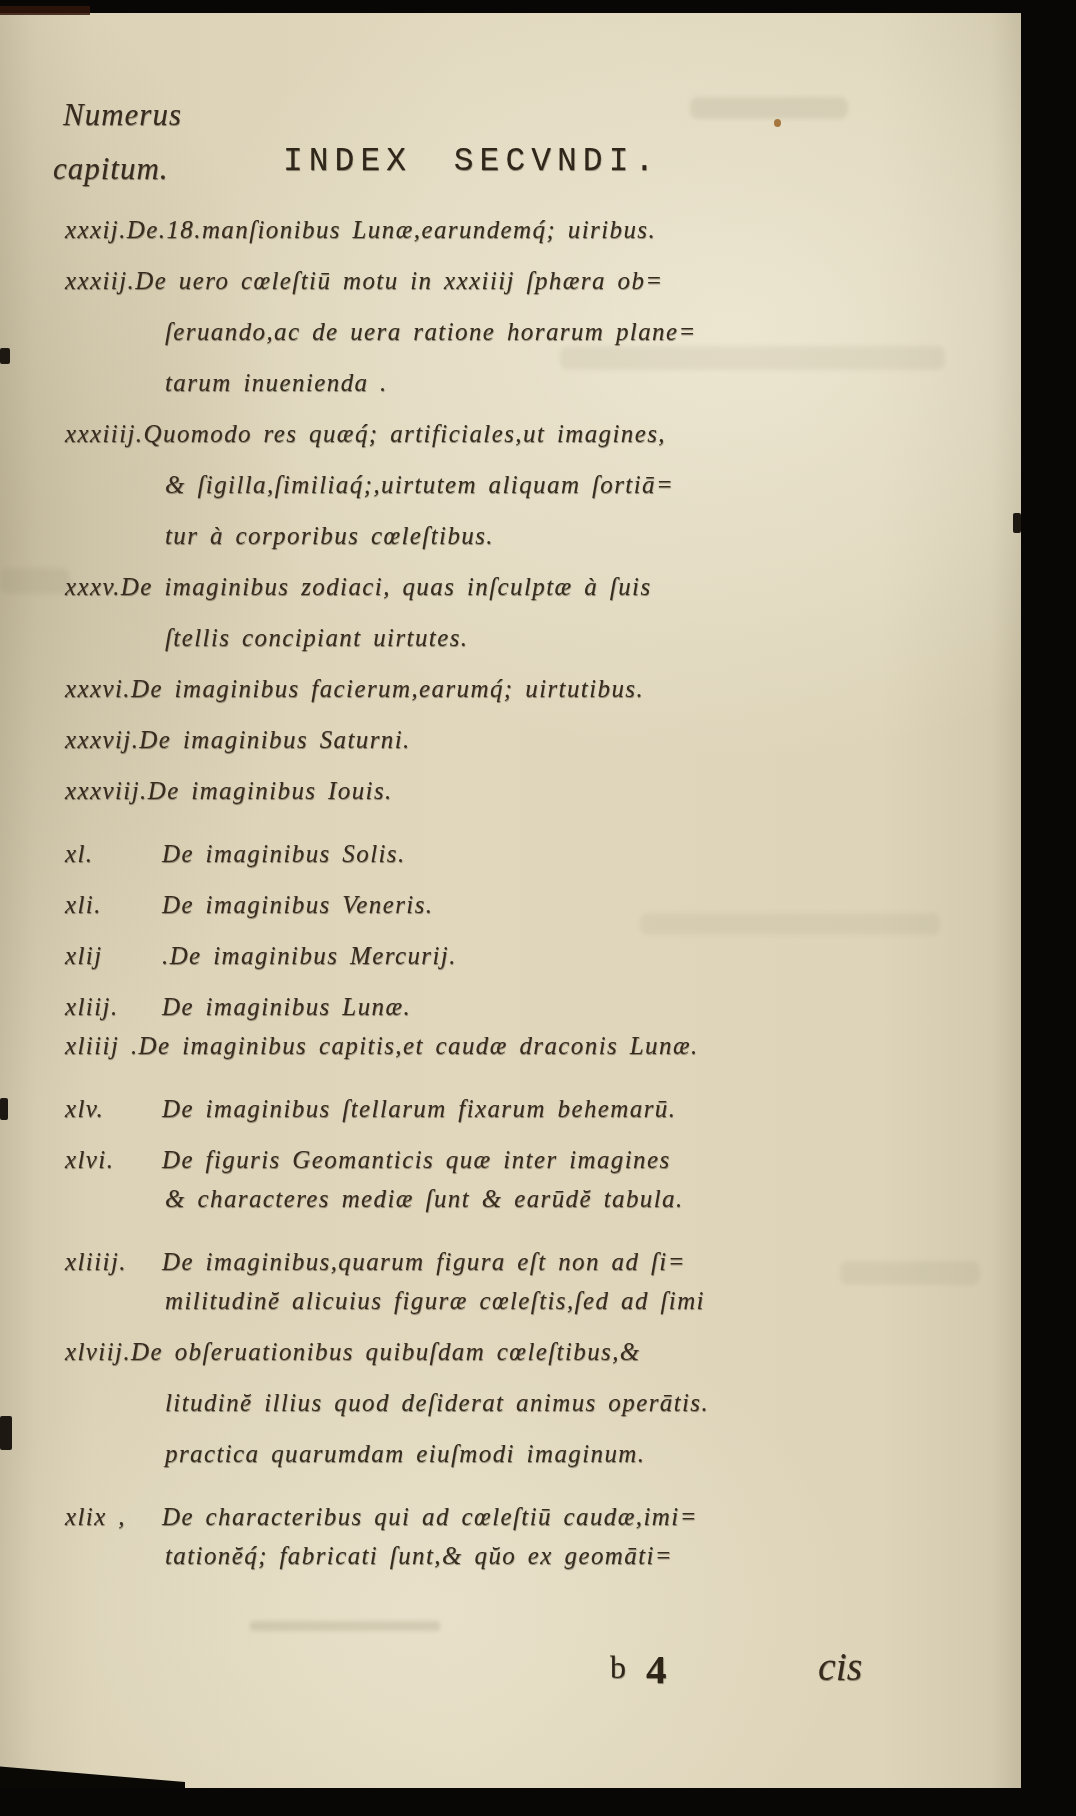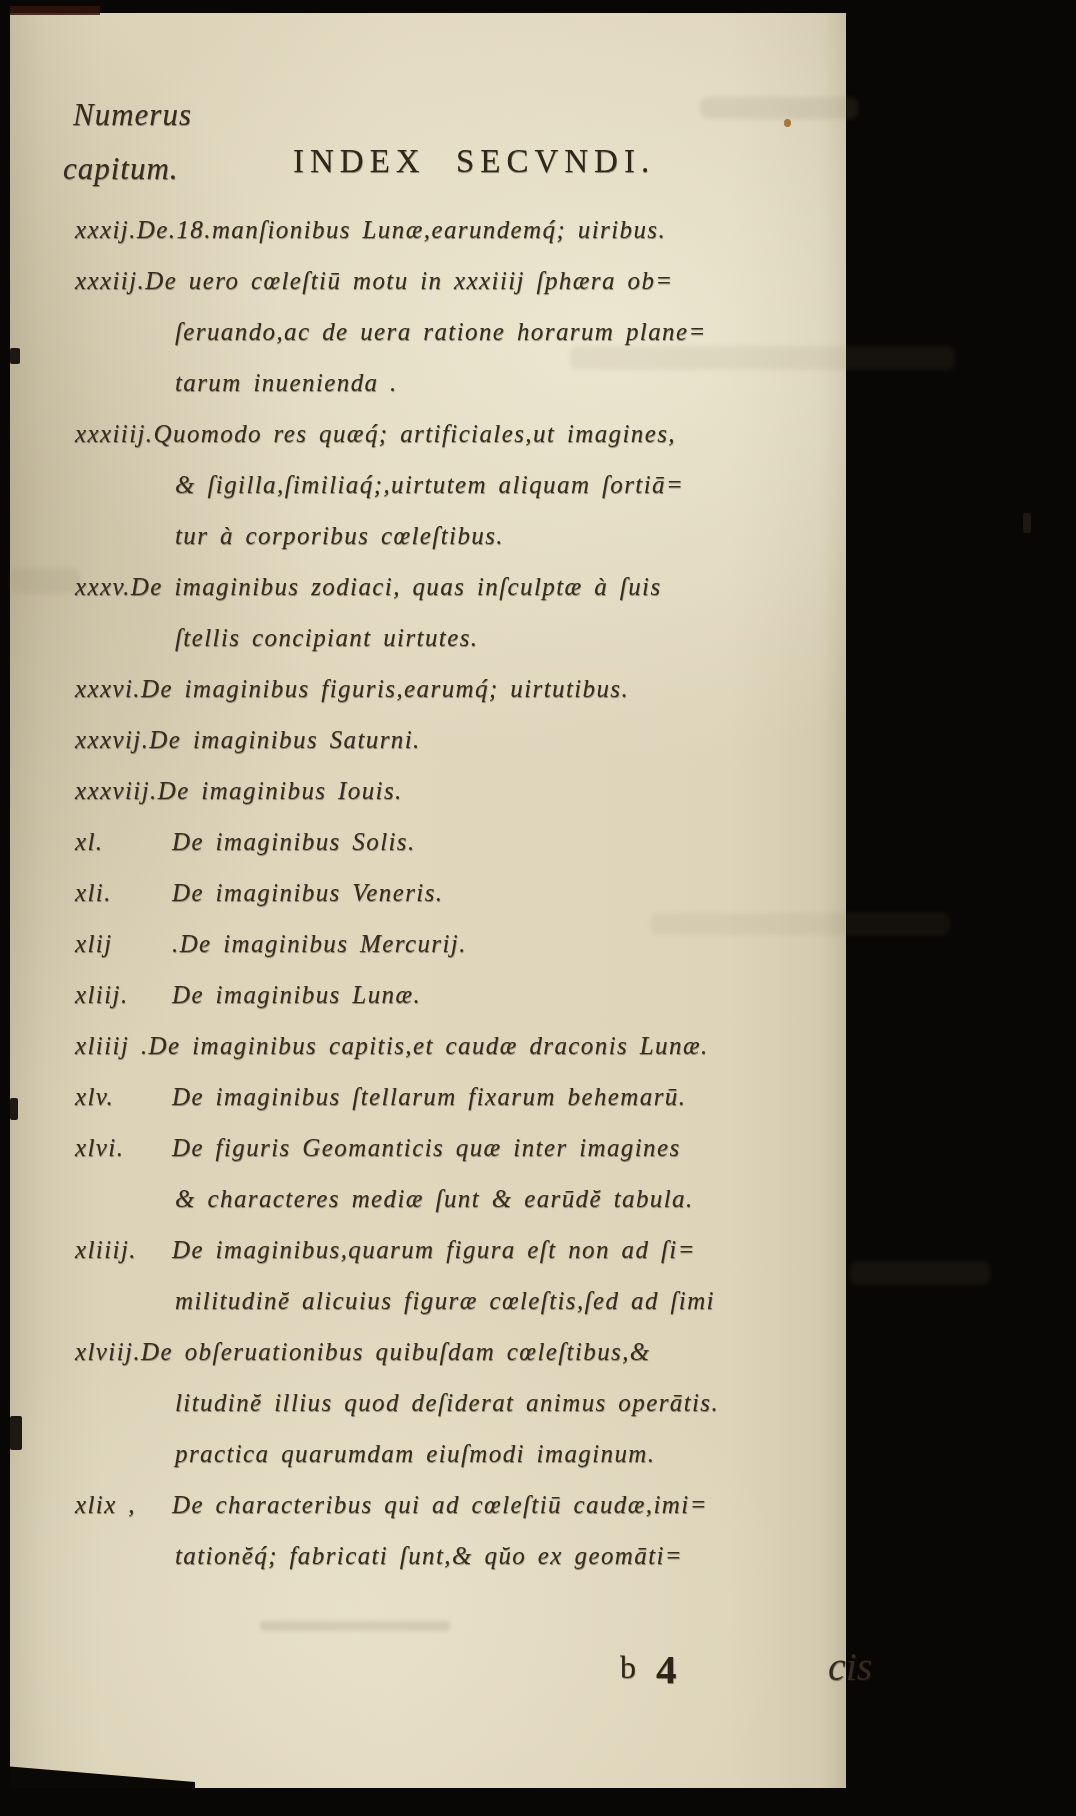--- a/index.html
+++ b/index.html
@@ -3,48 +3,48 @@
 <meta charset="utf-8">
 <style>
   html,body{margin:0;padding:0;}
   body{
     width:1076px;height:1816px;position:relative;overflow:hidden;
     background:#090705;
     font-family:"Liberation Serif","DejaVu Serif",serif;
   }
   
   .page{
-    position:absolute;left:10px;top:13px;width:836px;height:1775px;
+    position:absolute;left:0;top:13px;width:1021px;height:1775px;
     background:
       radial-gradient(900px 700px at 72% 18%, rgba(250,246,230,.50), transparent 62%),
       radial-gradient(700px 500px at 40% 90%, rgba(248,243,224,.35), transparent 65%),
       radial-gradient(420px 780px at 0% 30%, rgba(135,120,90,.22), transparent 72%),
       linear-gradient(90deg,#c6bda2 0px,#d4cbb0 35px,#dbd2b7 90px,#e0d7bd 45%,#ddd4b9 86%,#d3caaf 97%,#c3ba9f 100%),
       #dcd3b8;
     color:#362b1e;
   }
   .txtline, .corner, .title, .sig, .cw{ text-shadow:0.4px 0.7px 0.8px rgba(42,31,18,.5); }
 
   
   .corner{position:absolute;font-style:italic;font-size:31px;letter-spacing:1px;}
   .corner.l1{left:63px;top:84px;}
   .corner.l2{left:53px;top:138px;}
   .title{
     position:absolute;left:283px;top:130px;
-    font-size:33px;letter-spacing:6px;word-spacing:16px;color:#30261a;
+    font-size:33px;letter-spacing:6px;word-spacing:16px;color:#30261a;font-family:Liberation Mono, monospace;
   }
 
   
   .entries{position:absolute;left:65px;top:191px;width:952px;}
   .txtline{
     height:51px;line-height:51px;white-space:nowrap;
     font-style:italic;font-size:25px;letter-spacing:1.4px;word-spacing:4px;
   }
   .txtline .num{display:inline-block;}
-  .txtline.tab .num{min-width:97px;}
+  .txtline.tab .num{min-width:97px;margin-top:12px;}
   .txtline.cont{padding-left:100px;}
 
   
   .sig{position:absolute;color:#2e2417;}
   .sig.b{left:610px;top:1636px;font-size:32px;}
   .sig.four{left:646px;top:1632px;font-size:41px;font-weight:bold;}
   .cw{position:absolute;left:818px;top:1630px;font-style:italic;font-size:40px;}
 
   
   .smudge{position:absolute;background:#837b60;border-radius:8px;filter:blur(2px);}
@@ -83,21 +83,21 @@
   <div class="entries">
     <div class="txtline"><span class="num">xxxij.</span><span>De.18.manſionibus Lunæ,earundemq́; uiribus.</span></div>
     <div class="txtline"><span class="num">xxxiij.</span><span>De uero cœleſtiū motu in xxxiiij ſphæra ob=</span></div>
     <div class="txtline cont">ſeruando,ac de uera ratione horarum plane=</div>
     <div class="txtline cont">tarum inuenienda .</div>
     <div class="txtline"><span class="num">xxxiiij.</span><span>Quomodo res quæq́; artificiales,ut imagines,</span></div>
     <div class="txtline cont">&amp; ſigilla,ſimiliaq́;,uirtutem aliquam ſortiā=</div>
     <div class="txtline cont">tur à corporibus cœleſtibus.</div>
     <div class="txtline"><span class="num">xxxv.</span><span>De imaginibus zodiaci, quas inſculptæ à ſuis</span></div>
     <div class="txtline cont">ſtellis concipiant uirtutes.</div>
-    <div class="txtline"><span class="num">xxxvi.</span><span>De imaginibus figuris,earumq́; uirtutibus.</span></div>
+    <div class="txtline"><span class="num">xxxvi.</span><span>De imaginibus facierum,earumq́; uirtutibus.</span></div>
     <div class="txtline"><span class="num">xxxvij.</span><span>De imaginibus Saturni.</span></div>
     <div class="txtline"><span class="num">xxxviij.</span><span>De imaginibus Iouis.</span></div>
     <div class="txtline tab"><span class="num">xl.</span><span>De imaginibus Solis.</span></div>
     <div class="txtline tab"><span class="num">xli.</span><span>De imaginibus Veneris.</span></div>
     <div class="txtline tab"><span class="num">xlij</span><span>.De imaginibus Mercurij.</span></div>
     <div class="txtline tab"><span class="num">xliij.</span><span>De imaginibus Lunæ.</span></div>
     <div class="txtline"><span class="num">xliiij .</span><span>De imaginibus capitis,et caudæ draconis Lunæ.</span></div>
     <div class="txtline tab"><span class="num">xlv.</span><span>De imaginibus ſtellarum fixarum behemarū.</span></div>
     <div class="txtline tab"><span class="num">xlvi.</span><span>De figuris Geomanticis quæ inter imagines</span></div>
     <div class="txtline cont">&amp; characteres mediæ ſunt &amp; earūdĕ tabula.</div>

